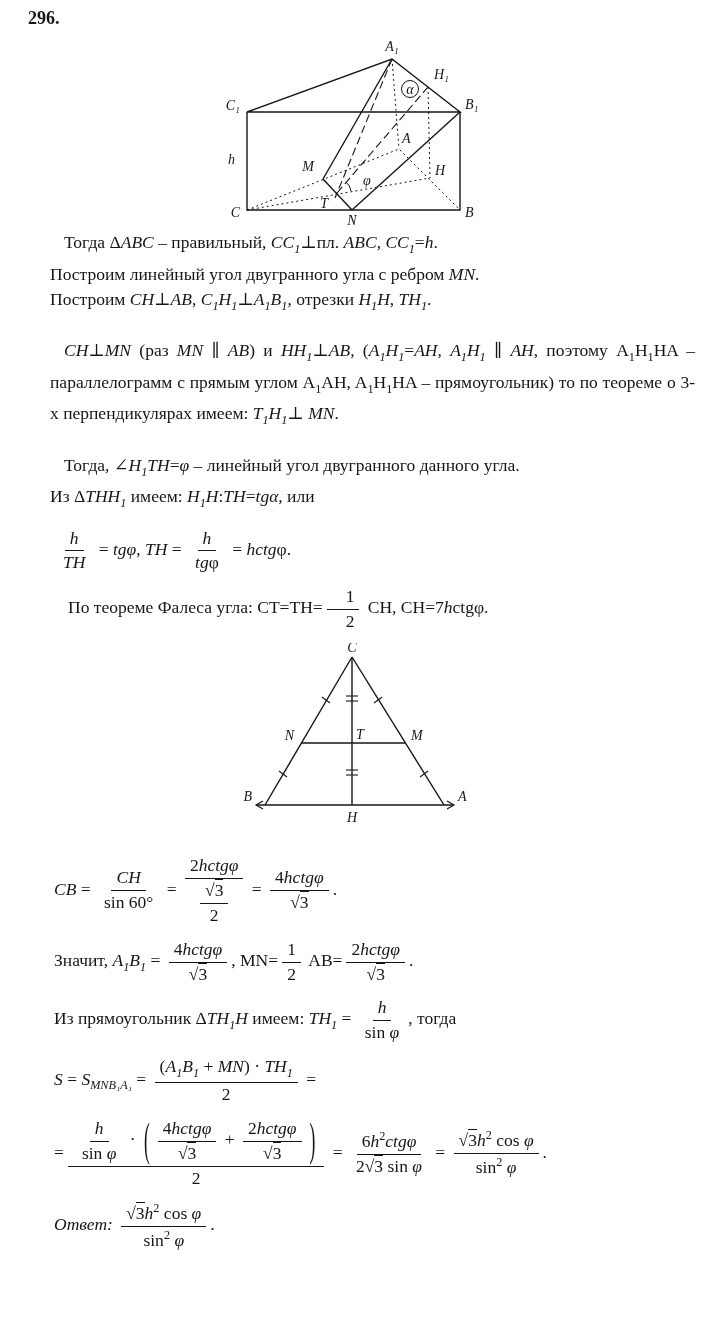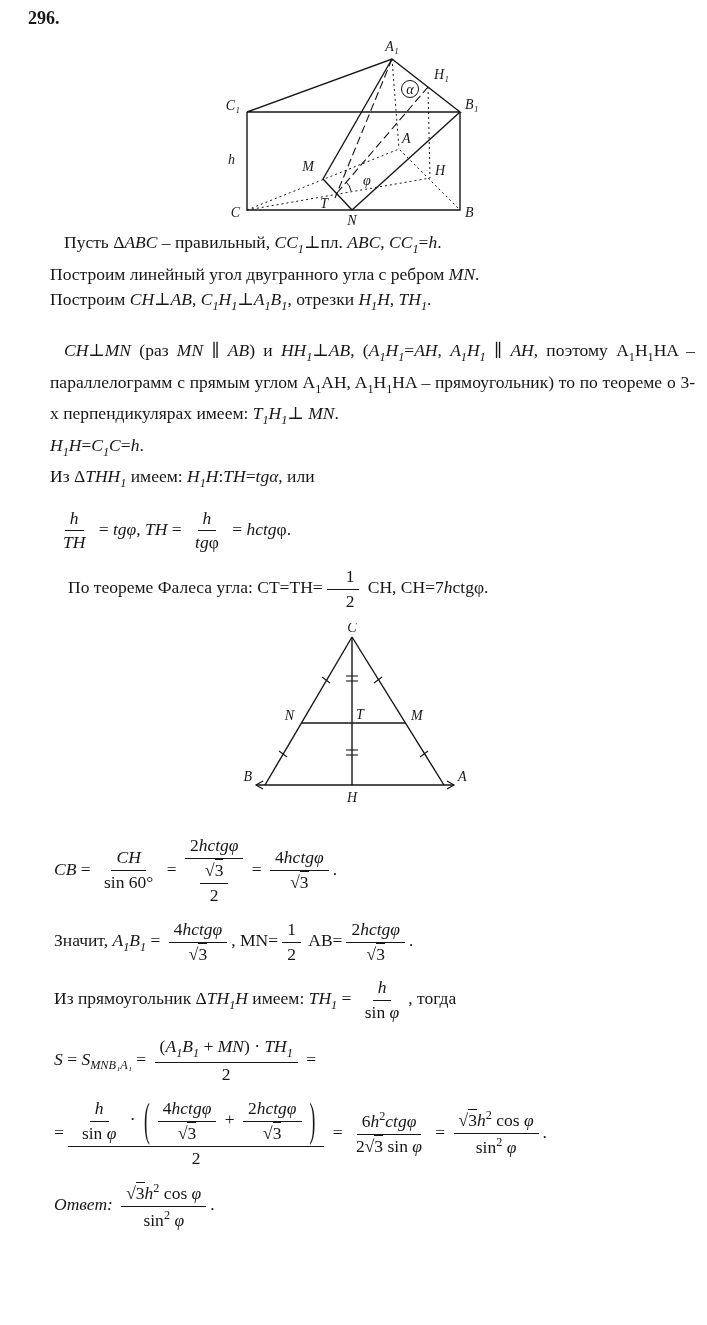--- a/index.html
+++ b/index.html
@@ -73,27 +73,27 @@
       <text x="233" y="143">H</text>
       <text x="112" y="139" text-anchor="end">M</text>
       <text x="126" y="176" text-anchor="end">T</text>
       <text x="33" y="132" text-anchor="end">h</text>
       <text x="161" y="153">φ</text>
       <text x="208" y="62" text-anchor="middle">α</text>
     </g>
   </svg>
 
   <div class="content">
-    <div class="line ind"><span>Пусть Δ</span><span class="it">ABC</span><span> – правильный, </span><span class="it">CC</span><span class="it sb">1</span><span>⊥пл. </span><span class="it">ABC</span><span>, </span><span class="it">CC</span><span class="it sb">1</span><span>=</span><span class="it">h</span><span>.</span></div>
+    <div class="line ind"><span>Тогда Δ</span><span class="it">ABC</span><span> – правильный, </span><span class="it">CC</span><span class="it sb">1</span><span>⊥пл. </span><span class="it">ABC</span><span>, </span><span class="it">CC</span><span class="it sb">1</span><span>=</span><span class="it">h</span><span>.</span></div>
     <div class="line"><span>Построим линейный угол двугранного угла с ребром </span><span class="it">MN</span><span>.</span></div>
     <div class="line"><span>Построим </span><span class="it">CH</span><span>⊥</span><span class="it">AB</span><span>, </span><span class="it">C</span><span class="it sb">1</span><span class="it">H</span><span class="it sb">1</span><span>⊥</span><span class="it">A</span><span class="it sb">1</span><span class="it">B</span><span class="it sb">1</span><span>, отрезки </span><span class="it">H</span><span class="it sb">1</span><span class="it">H</span><span>, </span><span class="it">TH</span><span class="it sb">1</span><span>.</span></div>
 
     <p class="para ind sp-t"><span class="it">CH</span><span>⊥</span><span class="it">MN</span><span> (раз </span><span class="it">MN</span><span> ∥ </span><span class="it">AB</span><span>) и </span><span class="it">HH</span><span class="it sb">1</span><span>⊥</span><span class="it">AB</span><span>, (</span><span class="it">A</span><span class="it sb">1</span><span class="it">H</span><span class="it sb">1</span><span>=</span><span class="it">AH</span><span>, </span><span class="it">A</span><span class="it sb">1</span><span class="it">H</span><span class="it sb">1</span><span> ∥ </span><span class="it">AH</span><span>, поэтому </span><span>A</span><span class="sb">1</span><span>H</span><span class="sb">1</span><span>HA – параллелограмм с прямым углом </span><span>A</span><span class="sb">1</span><span>AH, </span><span>A</span><span class="sb">1</span><span>H</span><span class="sb">1</span><span>HA – прямоугольник) то по теореме о 3-х перпендикулярах имеем: </span><span class="it">T</span><span class="it sb">1</span><span class="it">H</span><span class="it sb">1</span><span>⊥ </span><span class="it">MN</span><span>.</span></p>
 
-    <div class="line"><span class="it">H</span><span class="it sb">1</span><span class="it">H</span><span>=</span><span class="it">C</span><span class="it sb">1</span><span class="it">C</span><span>=</span><span class="it">h</span><span>.</span></div>
+    <div class="line ind sp-t"><span>Тогда, ∠</span><span class="it">H</span><span class="it sb">1</span><span class="it">TH</span><span>=</span><span class="it">φ</span><span> – линейный угол двугранного данного угла.</span></div>
     <div class="line"><span>Из Δ</span><span class="it">THH</span><span class="it sb">1</span><span> имеем: </span><span class="it">H</span><span class="it sb">1</span><span class="it">H</span><span>:</span><span class="it">TH</span><span>=</span><span class="it">tgα,</span><span> или</span></div>
 
     <div class="formula"><span class="frac">
           <span class="fnum"><span class="it">h</span></span>
           <span class="fden"><span class="it">TH</span></span>
         </span><span> = </span><span class="it">tgφ</span><span>,  </span><span class="it">TH</span><span> = </span><span class="frac">
           <span class="fnum"><span class="it">h</span></span>
           <span class="fden"><span class="it">tg</span><span>φ</span></span>
         </span><span> = </span><span class="it">hctg</span><span>φ.</span></div>
     <div class="formula ind"><span>По теореме Фалеса угла: CT=TH=</span><span class="frac">

